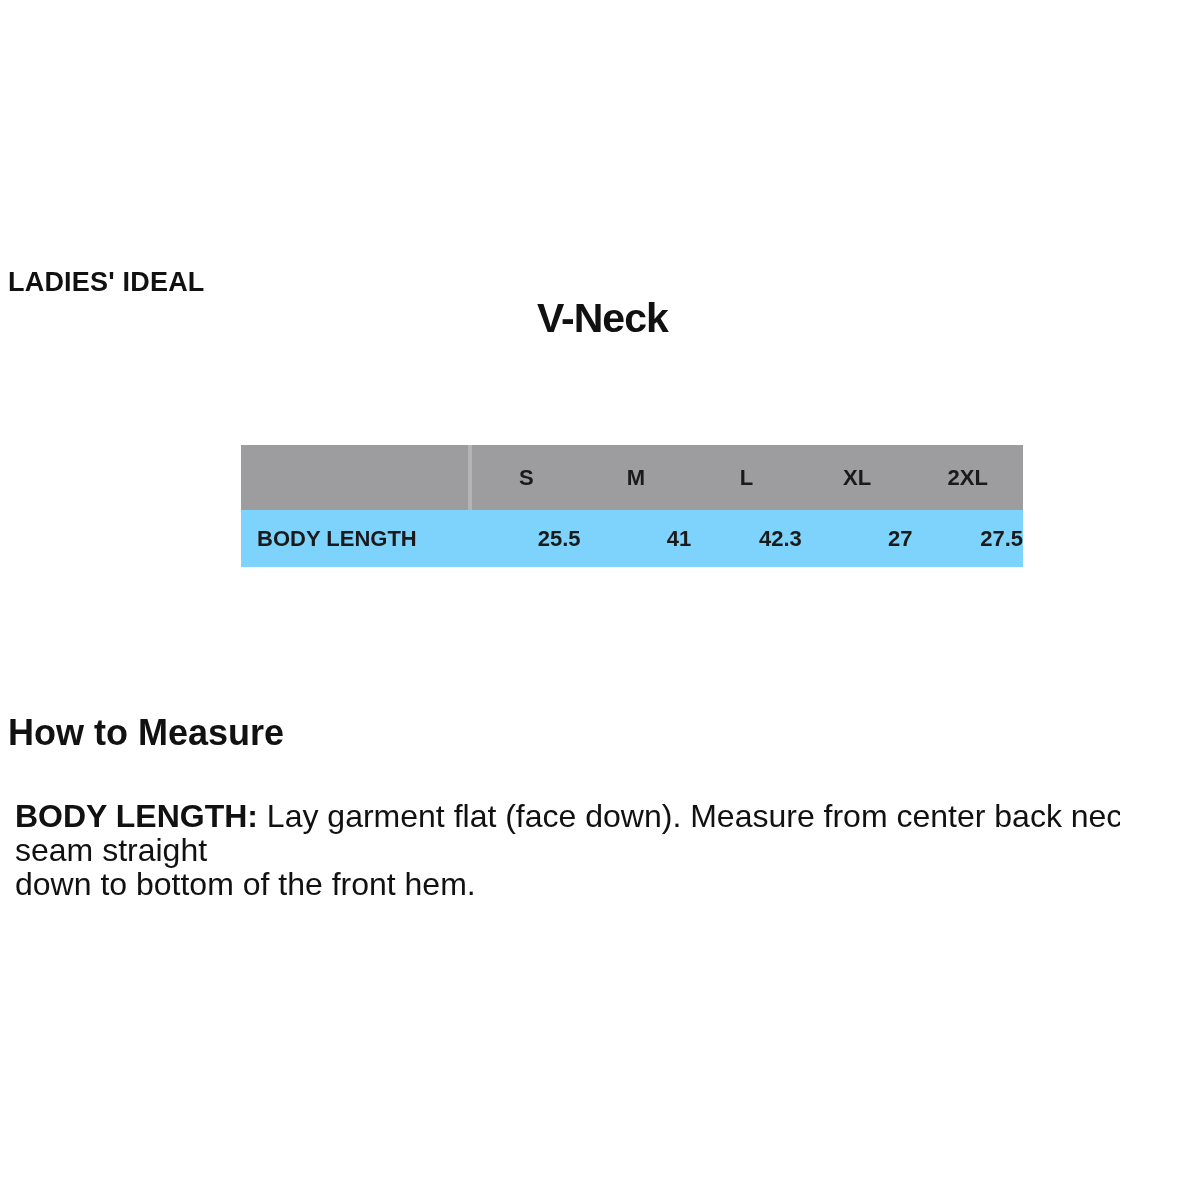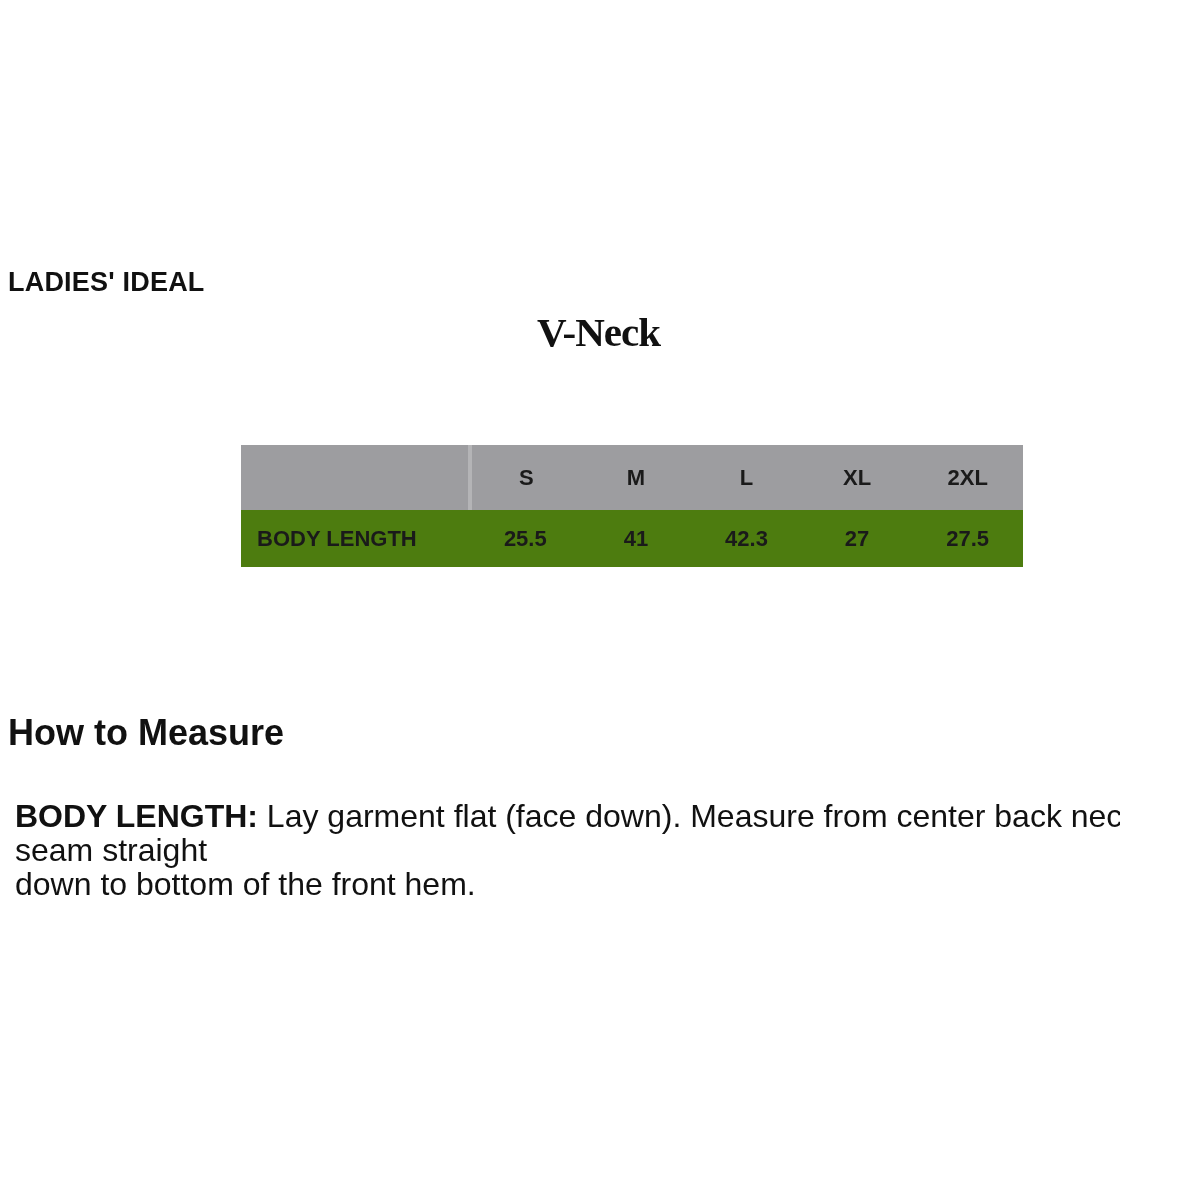--- a/index.html
+++ b/index.html
@@ -23,22 +23,22 @@
     left: 8px;
     top: 267px;
     font-size: 27px;
     font-weight: bold;
     line-height: 1.15;
     letter-spacing: 0.2px;
   }
   .product-name-title {
     position: absolute;
     left: 537px;
-    top: 310px;
-    font-family: Liberation Serif, serif;
+    top: 296px;
+    font-family: Liberation Sans, sans-serif;
     font-size: 41px;
     font-weight: bold;
     letter-spacing: -1px;
     line-height: 1.1;
   }
   .section-title {
     position: absolute;
     left: 12px;
     top: 343px;
     font-size: 27px;
@@ -66,34 +66,34 @@
     color: #1a1a1a;
     text-align: center;
     vertical-align: middle;
     padding: 0;
   }
   .spec-table thead th.corner-cell {
     border-right: 4px solid #b4b4b6;
   }
   .spec-table tbody th,
   .spec-table tbody td {
-    background: #4d7c0f;
+    background: #7dd3fc;
     height: 57px;
     font-size: 22px;
     font-weight: bold;
     color: #1a1a1a;
     vertical-align: middle;
     padding: 0;
   }
   .spec-table tbody th {
     text-align: left;
     padding-left: 16px;
   }
   .spec-table tbody td {
-    text-align: center;
+    text-align: right;
   }
 
   
   .how-heading {
     position: absolute;
     left: 8px;
     top: 712px;
     font-size: 36px;
     font-weight: bold;
     line-height: 1.15;

